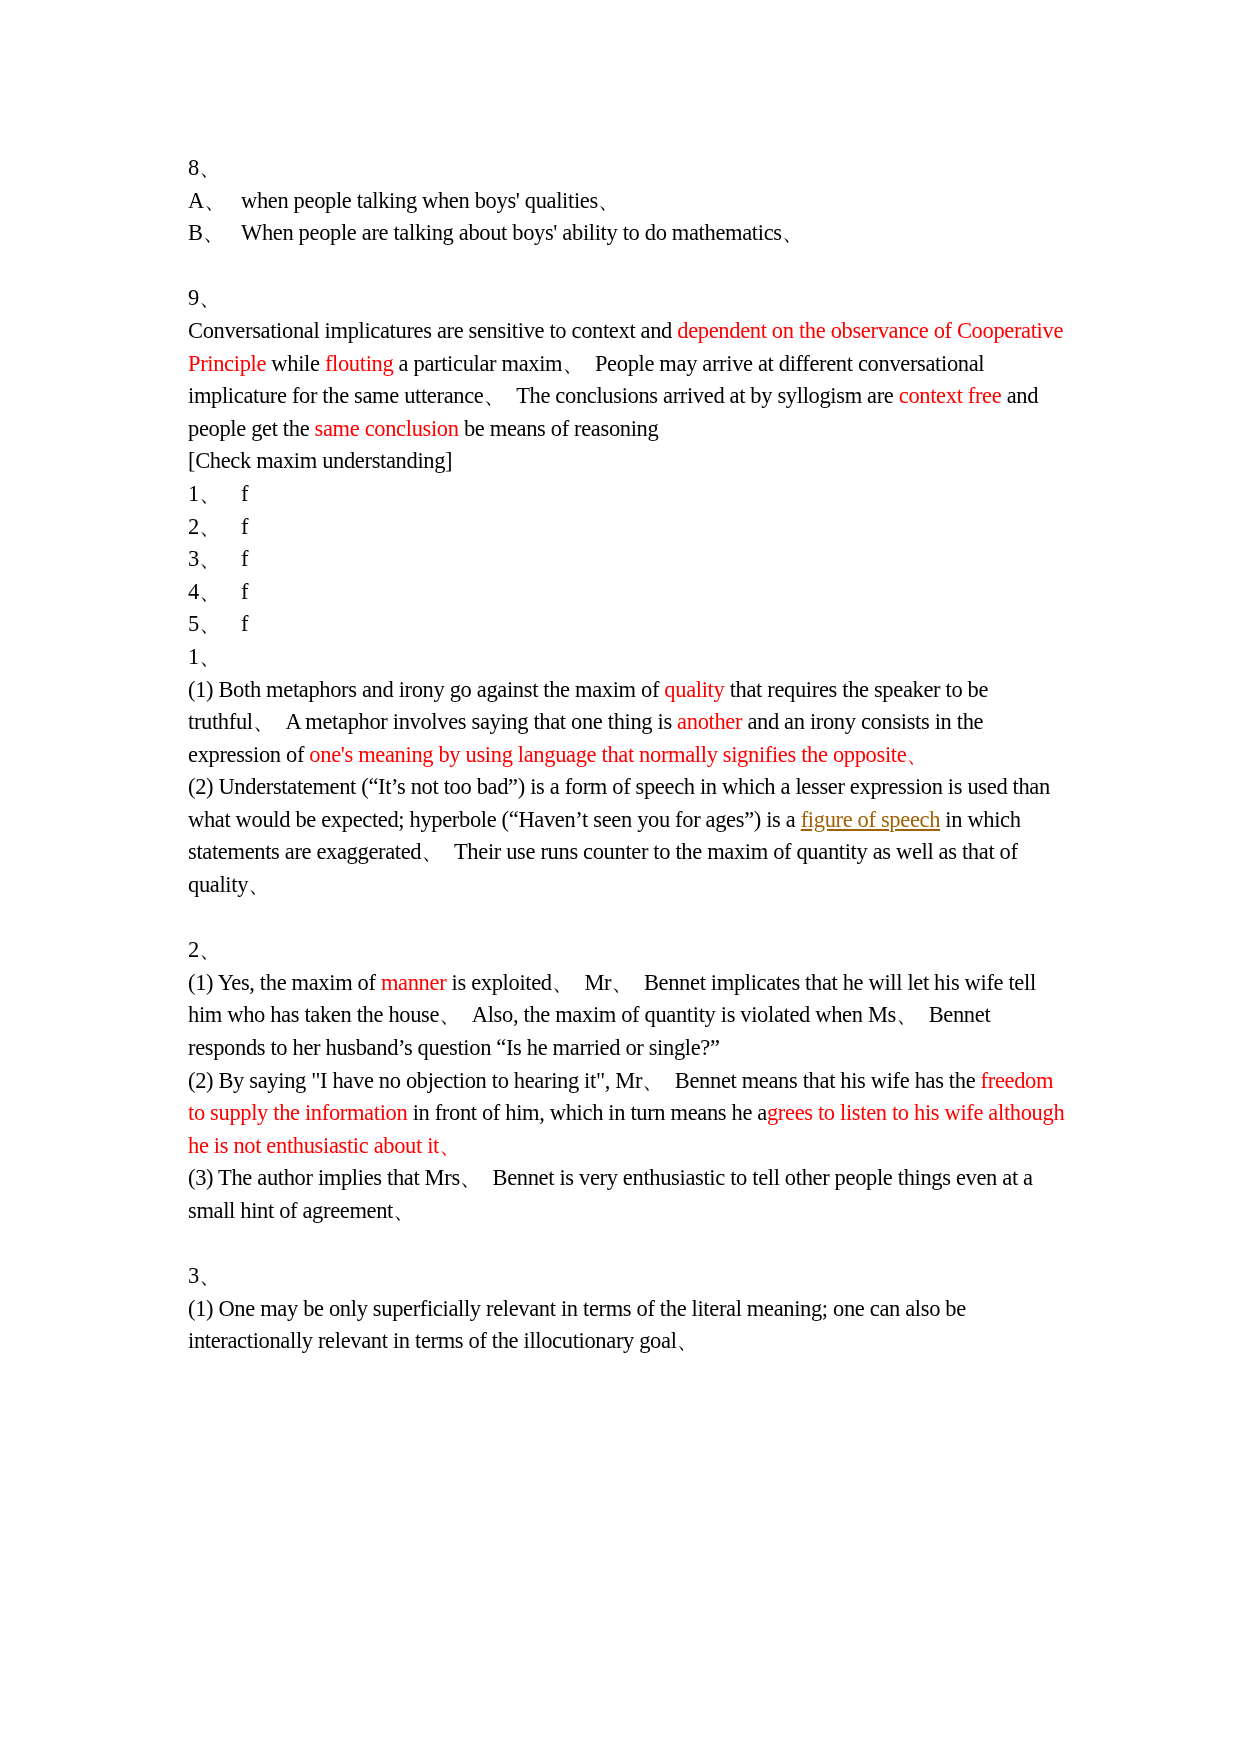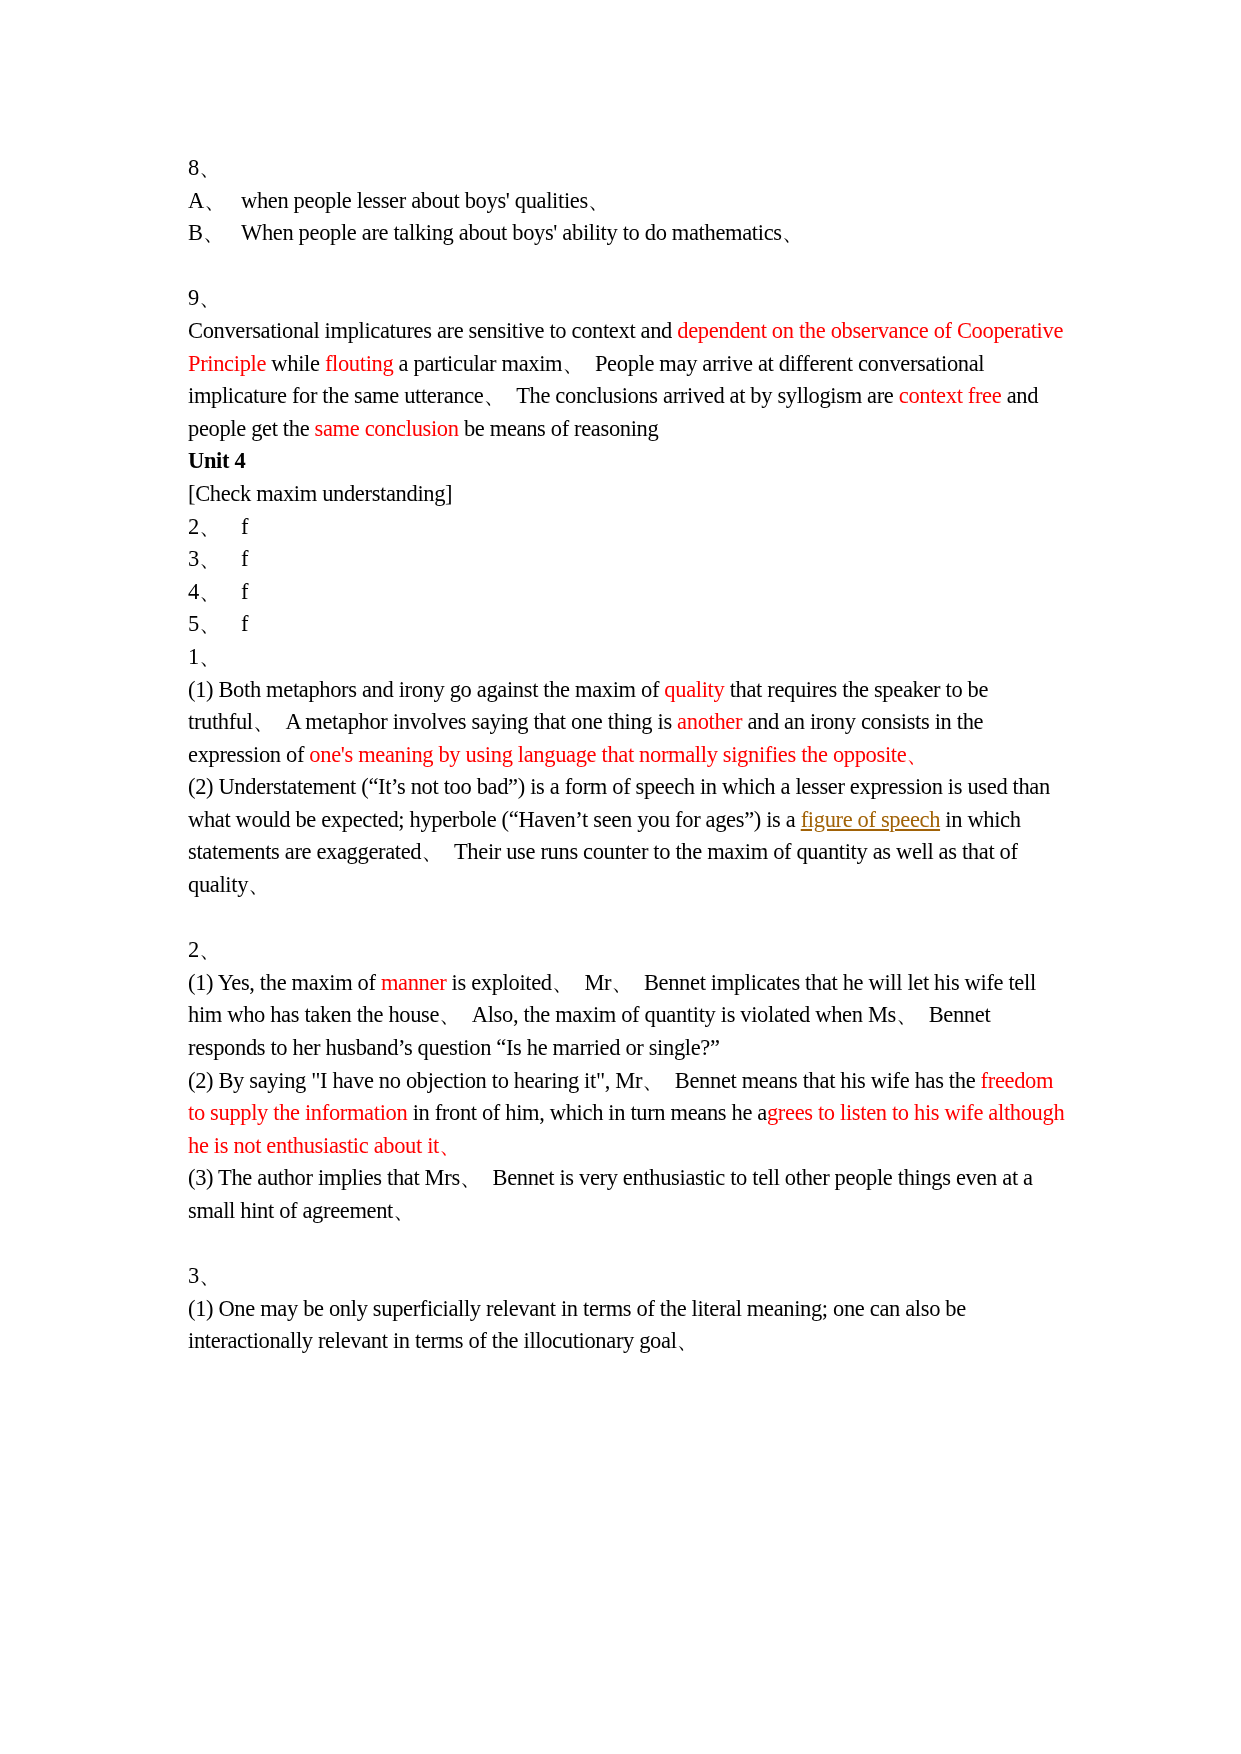--- a/index.html
+++ b/index.html
@@ -17,29 +17,29 @@
   .link { color: #a16207; text-decoration: underline; }
   .ul { }
   .num { display: inline-block; width: 53px; }
 </style>
 </head>
 <body>
 
 <div class="page">
 
   <div class="line">8、</div>
-  <div class="line"><span class="num">A、</span><span>when people lesser about boys' qualities、</span></div>
+  <div class="line"><span class="num">A、</span><span>when people talking when boys' qualities、</span></div>
   <div class="line"><span class="num">B、</span><span>When people are talking about boys' ability to do mathematics、</span></div>
   <div class="blank"></div>
 
   <div class="line">9、</div>
   <p class="line rich"><span>Conversational implicatures are sensitive to context and </span><span class="red">dependent on the observance of Cooperative Principle</span><span> while </span><span class="red">flouting</span><span> a particular maxim、  People may arrive at different conversational implicature for the same utterance、  The conclusions arrived at by syllogism are </span><span class="red">context free</span><span> and people get the </span><span class="red">same conclusion</span><span> be means of reasoning</span></p>
 
-  <div class="line bold">Unit 4</div>
   <div class="line">[Check maxim understanding]</div>
+  <div class="line"><span class="num">1、</span><span>f</span></div>
   <div class="line"><span class="num">2、</span><span>f</span></div>
   <div class="line"><span class="num">3、</span><span>f</span></div>
   <div class="line"><span class="num">4、</span><span>f</span></div>
   <div class="line"><span class="num">5、</span><span>f</span></div>
 
   <div class="line">1、</div>
   <p class="line rich"><span>(1) Both metaphors and irony go against the maxim of </span><span class="red">quality</span><span> that requires the speaker to be truthful、  A metaphor involves saying that one thing is </span><span class="red">another</span><span> and an irony consists in the expression of </span><span class="red">one's meaning by using language that normally signifies the opposite、</span></p>
   <p class="line rich"><span>(2) Understatement (“It’s not too bad”) is a form of speech in which a lesser expression is used than what would be expected; hyperbole (“Haven’t seen you </span><span class="ul">for ages</span><span>”) is a </span><span class="link">figure of speech</span><span> in which statements are exaggerated、  Their use runs counter to the maxim of quantity as well as that of quality、</span></p>
   <div class="blank"></div>
 

